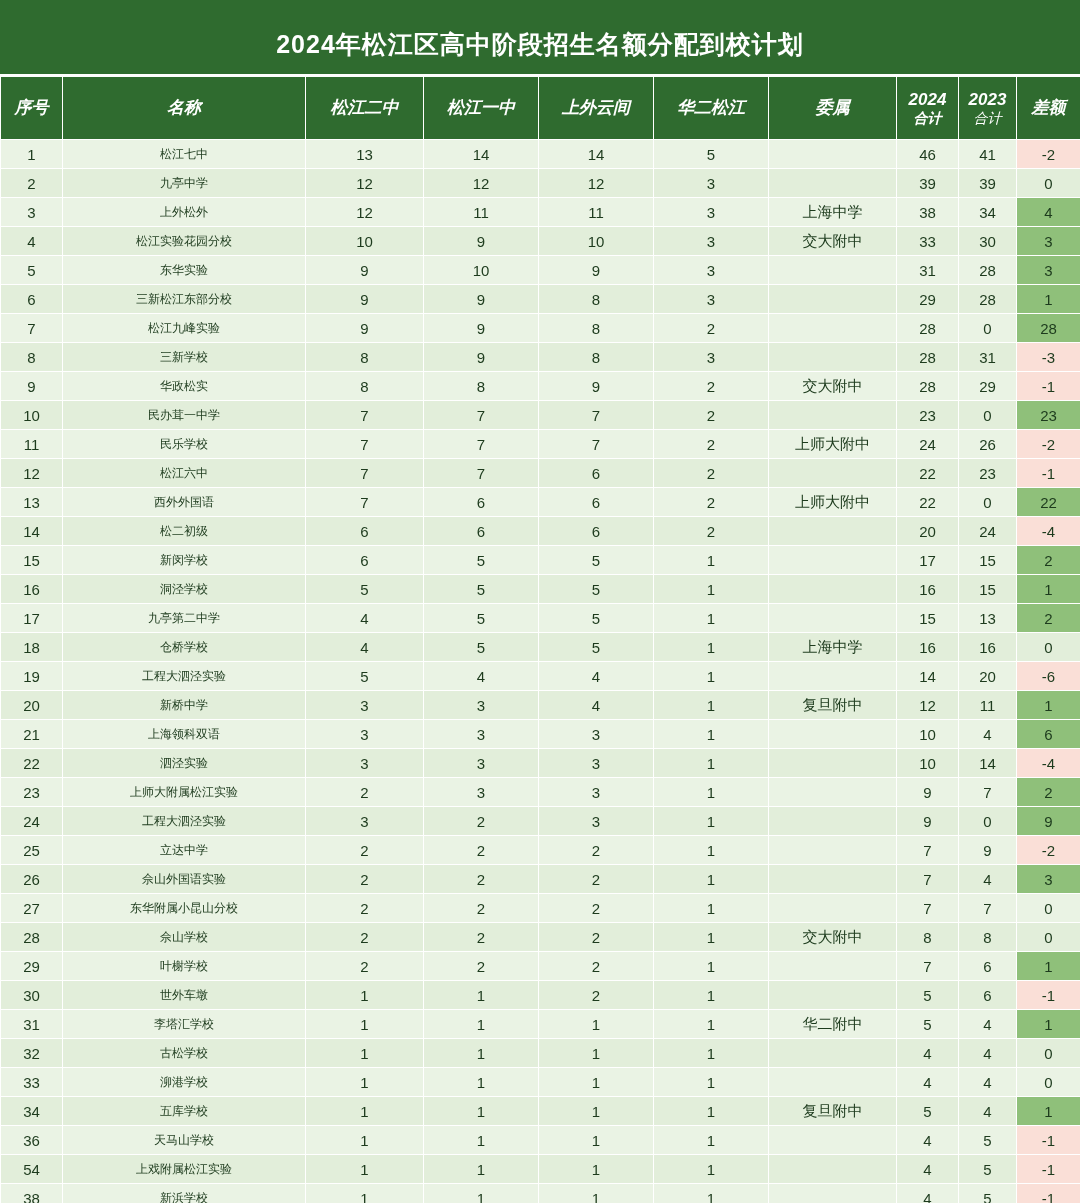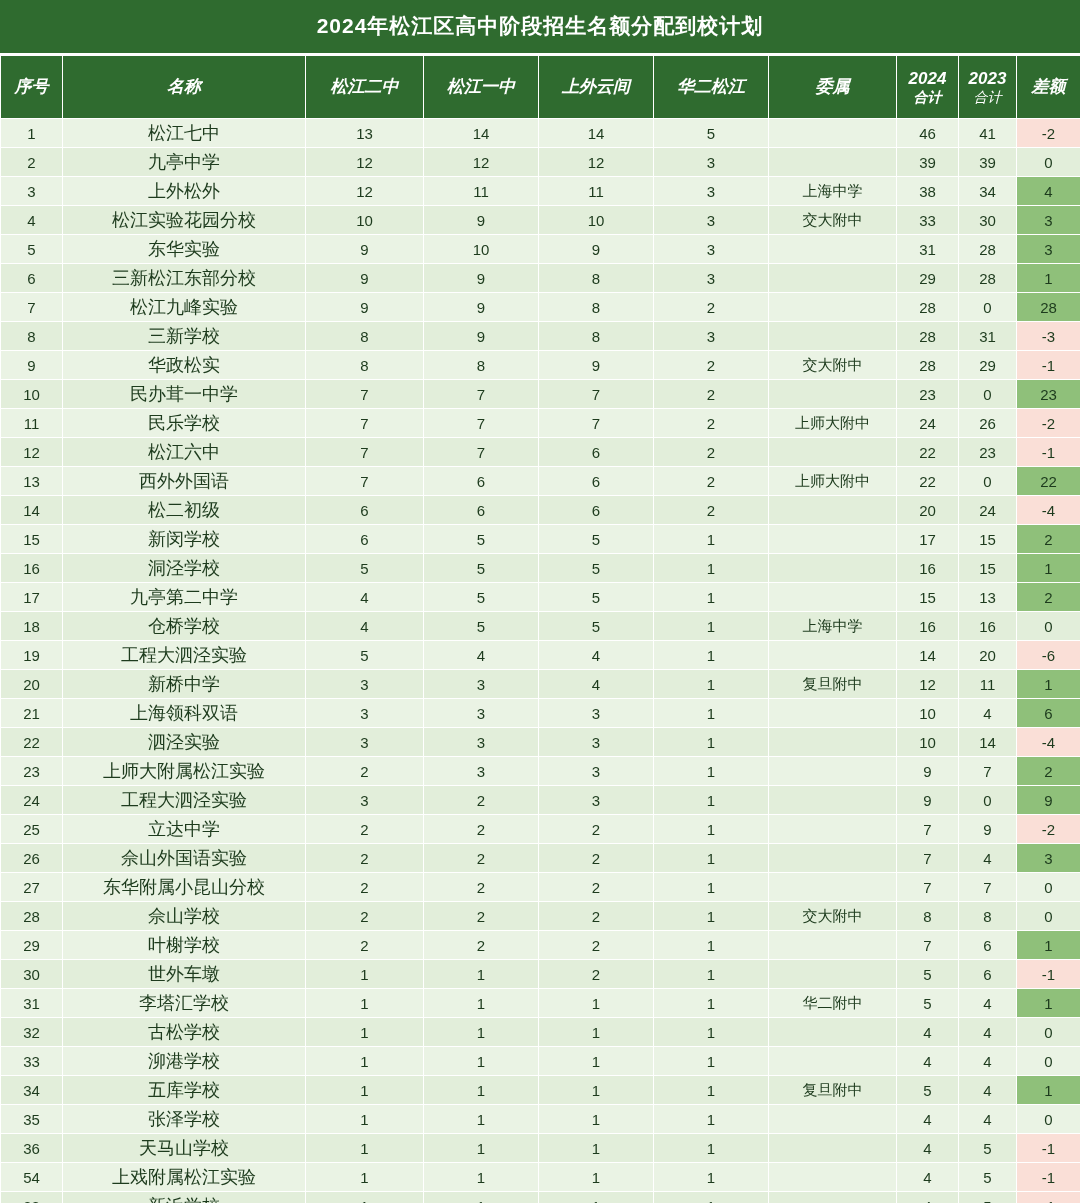--- a/index.html
+++ b/index.html
@@ -13,24 +13,24 @@
   }
   .sheet {
     width: 1080px;
     position: relative;
     overflow: hidden;
   }
   .title-bar {
     background: #2f6b2f;
     color: #ffffff;
     text-align: center;
-    font-size: 21px;
+    font-size: 25px;
     font-weight: bold;
     letter-spacing: 1px;
-    padding: 12px 0 13px 0;
+    padding: 28px 0 13px 0;
     border-bottom: 2px solid #ffffff;
   }
   .watermark {
     position: absolute;
     left: 0; right: 0;
     top: 120px;
     height: 1020px;
     display: flex;
     align-items: center;
     justify-content: center;
@@ -115,21 +115,21 @@
     font-style: italic;
   }
   thead th .sub {
     display: block;
     font-size: 14px;
     font-weight: normal;
   }
   thead th.bold-sub .sub { font-weight: bold; }
   tbody td { background: #eaf3e4; }
   tbody tr:nth-child(even) td { background: #e2eeda; }
-  td.name { font-size: 18px; }
+  td.name { font-size: 12px; }
   td.idx { font-size: 15px; }
   td.diff-pos { background: #8fc07a !important; font-weight: normal; }
   td.diff-neg { background: #fadfd7 !important; }
   td.diff-zero { background: #eaf3e4 !important; }
   tbody tr:nth-child(even) td.diff-zero { background: #e2eeda !important; }
   col.c-idx { width: 62px; }
   col.c-name { width: 243px; }
   col.c-s1 { width: 118px; }
   col.c-s2 { width: 115px; }
   col.c-s3 { width: 115px; }
@@ -596,32 +596,20 @@
           <td>1</td>
           <td>1</td>
           <td>1</td>
           <td>1</td>
           <td>复旦附中</td>
           <td>5</td>
           <td>4</td>
           <td class="diff-pos">1</td>
         </tr>
         <tr>
-          <td class="idx">35</td>
-          <td class="name">张泽学校</td>
-          <td>1</td>
-          <td>1</td>
-          <td>1</td>
-          <td>1</td>
-          <td></td>
-          <td>4</td>
-          <td>4</td>
-          <td class="diff-zero">0</td>
-        </tr>
-        <tr>
           <td class="idx">36</td>
           <td class="name">天马山学校</td>
           <td>1</td>
           <td>1</td>
           <td>1</td>
           <td>1</td>
           <td></td>
           <td>4</td>
           <td>5</td>
           <td class="diff-neg">-1</td>

